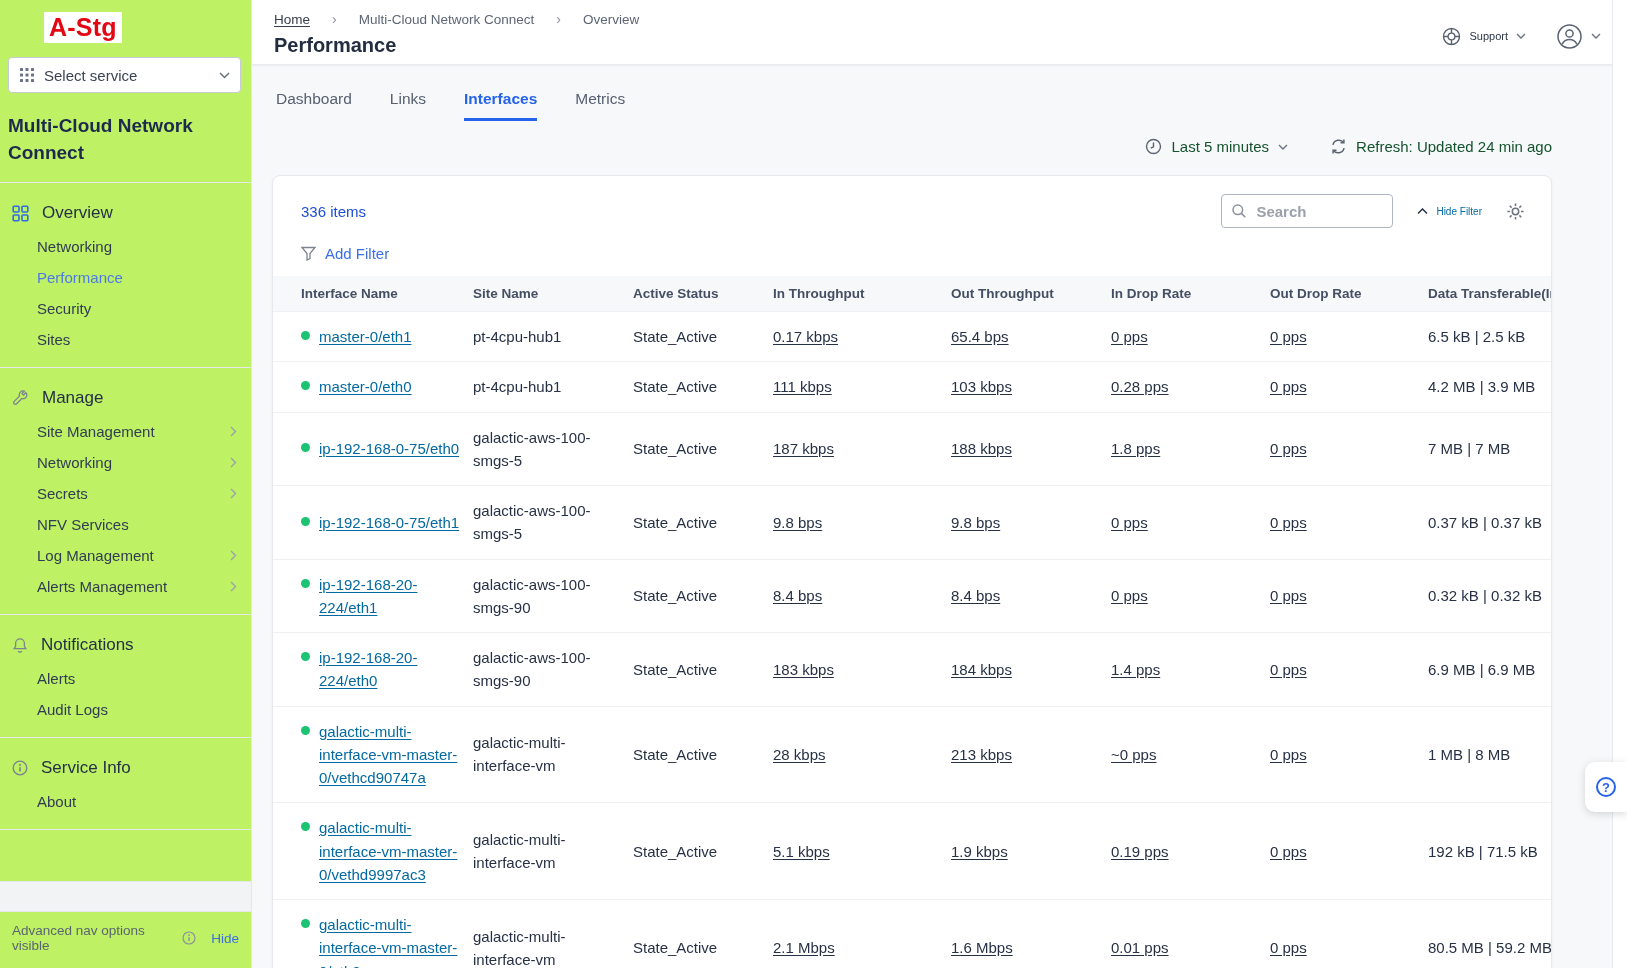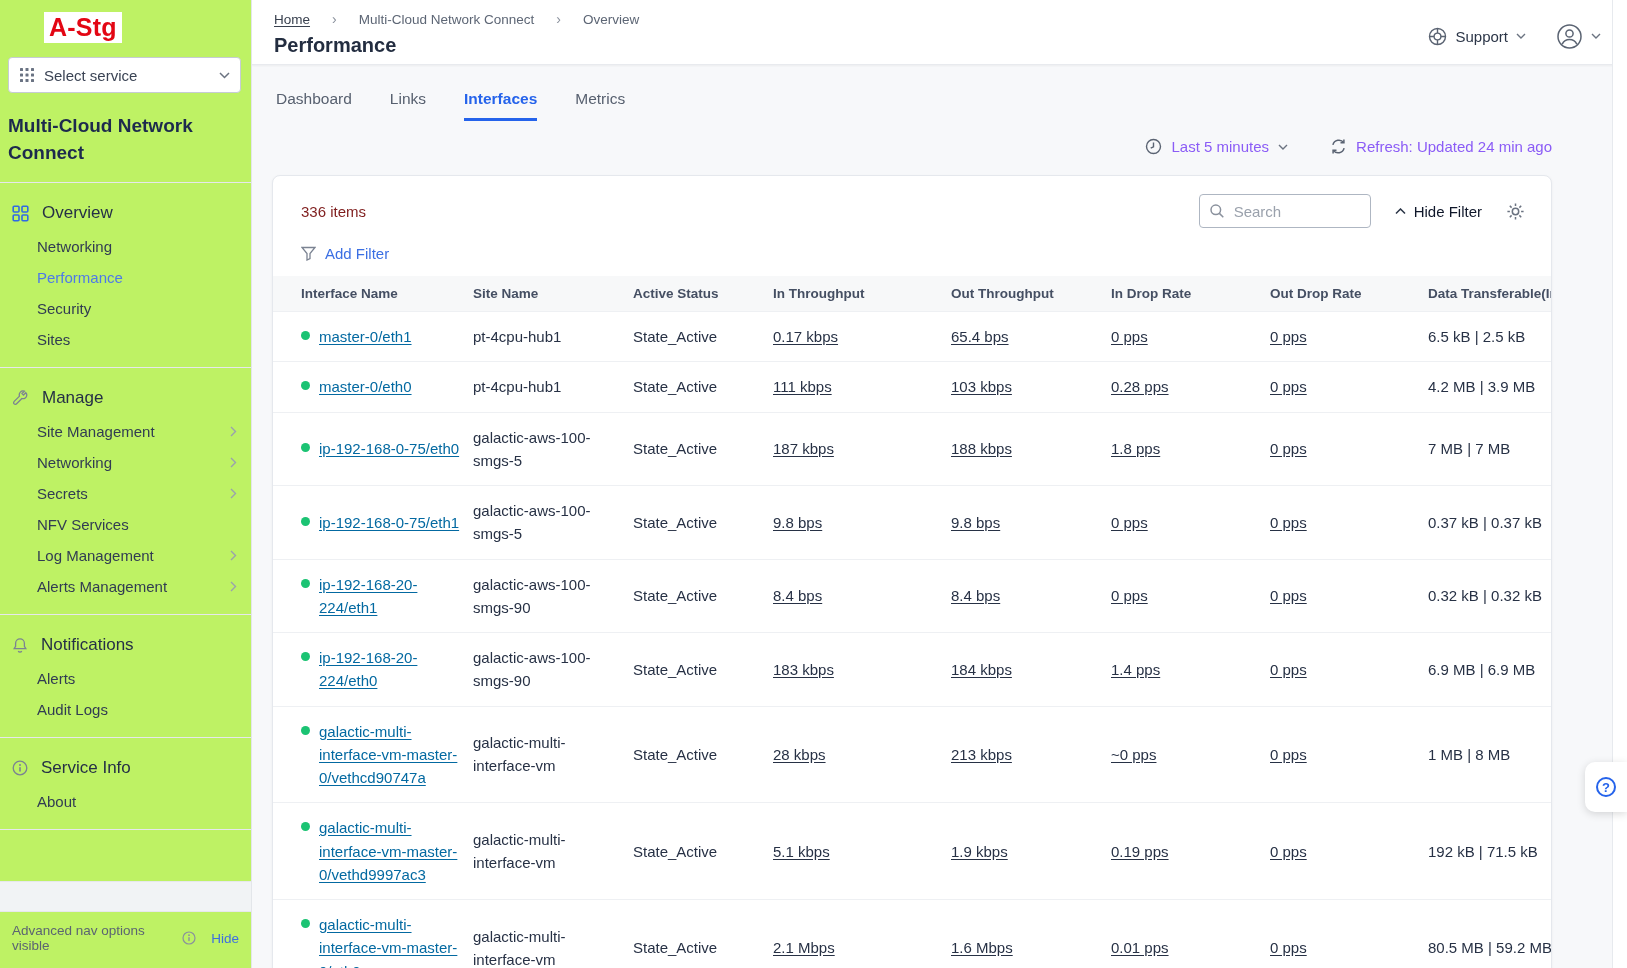--- a/index.html
+++ b/index.html
@@ -55,53 +55,53 @@
     background:#fff; border-bottom:1px solid #e8eaee;
     box-shadow:0 1px 2px rgba(0,0,0,.05);
     padding:11px 26px 7px 22px;
     display:flex; justify-content:space-between;
   }
   .breadcrumb { font-size:13.5px; color:#5d6675; display:flex; align-items:center; gap:22px; }
   .breadcrumb .bc-link { color:#39414f; text-decoration:underline; text-underline-offset:2px; cursor:pointer; }
   .breadcrumb .sep { color:#8a919d; font-size:14px; }
   .page-title { font-size:20px; font-weight:600; color:#232d40; margin-top:7px; }
   .topbar-right { display:flex; align-items:center; gap:30px; margin-top:4px; }
-  .menu-chunk { display:flex; align-items:center; gap:8px; font-size:15px; color:#2b3547; cursor:pointer; }
+  .menu-chunk { display:flex; align-items:center; gap:8px; font-size:11px; color:#2b3547; cursor:pointer; }
 
   .content { flex:1; padding:0 75px 0 20px; }
   .tabs { display:flex; gap:38px; padding:25px 4px 0; font-size:15.5px; color:#57606f; }
   .tab { padding-bottom:10px; cursor:pointer; border-bottom:3px solid transparent; }
   .tab.active { color:#2563eb; font-weight:700; border-bottom-color:#2563eb; }
 
   .controls {
     display:flex; justify-content:flex-end; align-items:center; gap:42px;
-    margin:17px 0 0; font-size:15px; color:#8b5cf6;
+    margin:17px 0 0; font-size:15px; color:#14532d;
   }
   .ctrl { display:flex; align-items:center; gap:9px; cursor:pointer; }
 
   
   .card {
     margin-top:20px; background:#fff;
     border:1px solid #e5e8ed; border-radius:8px;
     box-shadow:0 1px 3px rgba(16,24,40,.05);
     height:860px; overflow:hidden;
   }
   .card-toolbar { display:flex; justify-content:space-between; align-items:center; padding:18px 26px 0 28px; }
-  .items-count { font-size:15px; color:#7f1d1d; }
+  .items-count { font-size:15px; color:#1d4ed8; }
   .toolbar-right { display:flex; align-items:center; gap:24px; }
   .searchbox {
     width:172px; height:34px; border:1px solid #aeb6c2; border-radius:4px;
     display:flex; align-items:center; gap:7px; padding:0 9px; background:#fff;
   }
   .searchbox input {
     border:none; outline:none; width:100%; font-size:15px;
-    font-family:"Liberation Sans", sans-serif; color:#c2410c; background:transparent;
+    font-family:"Liberation Sans", sans-serif; color:#c2410c; background:transparent;font-weight:bold;
   }
   .searchbox input::placeholder { color:#9aa1ac; }
-  .hide-filter { display:flex; align-items:center; gap:8px; font-size:15px; color:#0f172a; cursor:pointer; }
+  .hide-filter { display:flex; align-items:center; gap:8px; font-size:10px; color:#0369a1; cursor:pointer; }
   .gear-btn { cursor:pointer; display:flex; align-items:center; }
   .add-filter { display:flex; align-items:center; gap:9px; padding:17px 28px 14px; font-size:15px; color:#3b6fe3; cursor:pointer; }
 
   table { width:100%; border-collapse:collapse; table-layout:fixed; font-size:15px; color:#273145; }
   thead th {
     background:#f7f8f9; text-align:left; font-size:13.5px; font-weight:700; color:#454f63;
     padding:10px 10px 10px 0; white-space:nowrap; overflow:hidden;
   }
   thead th:first-child { padding-left:28px; }
   tbody td { padding:13px 12px 13px 0; vertical-align:middle; border-top:1px solid #eef0f3; line-height:1.55; }

